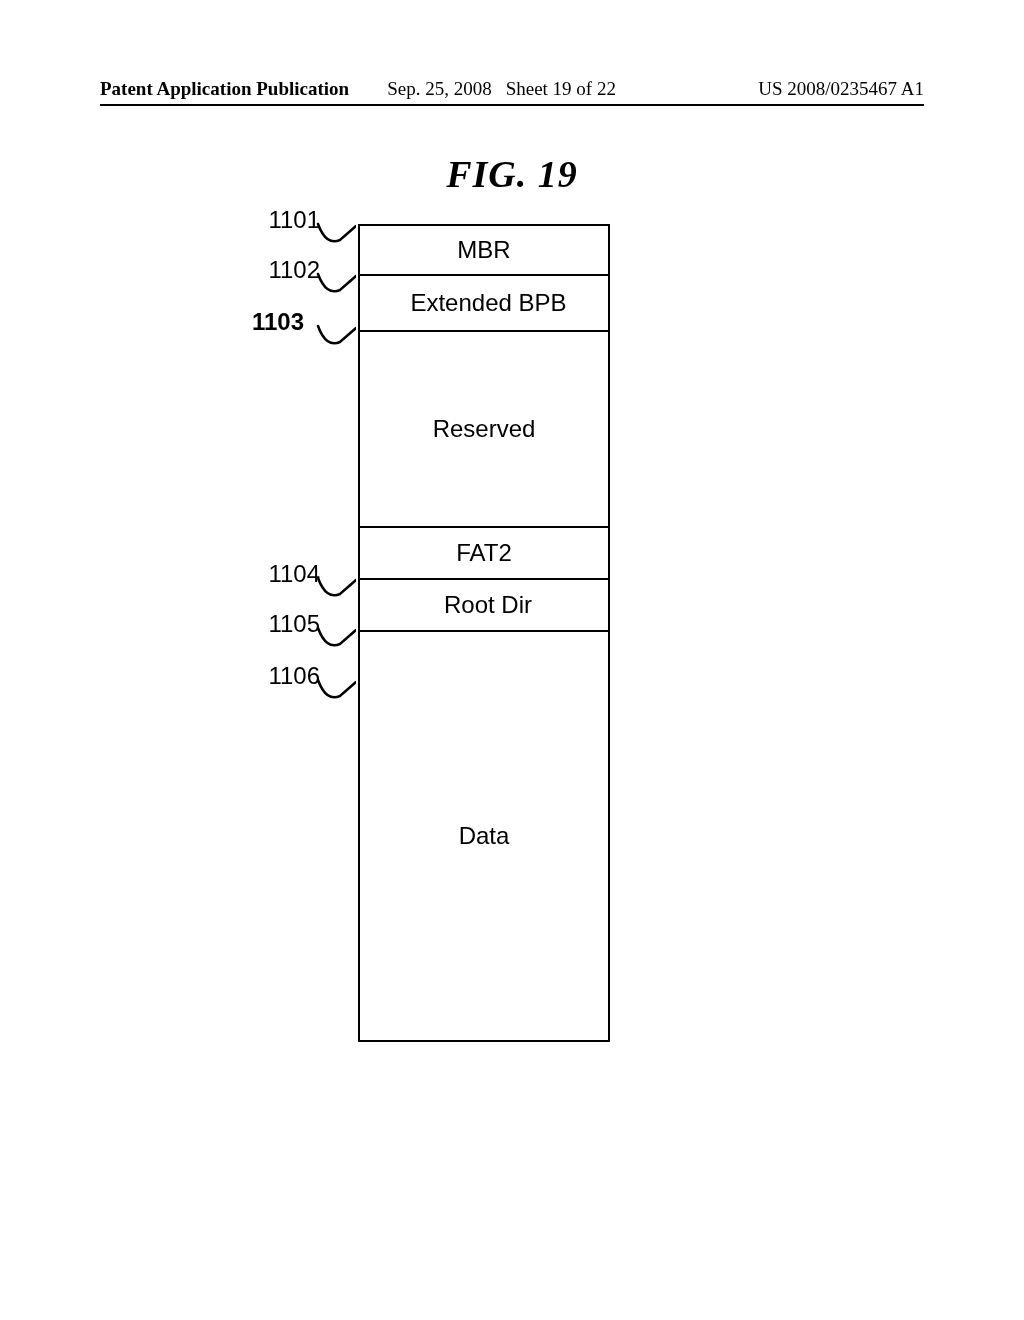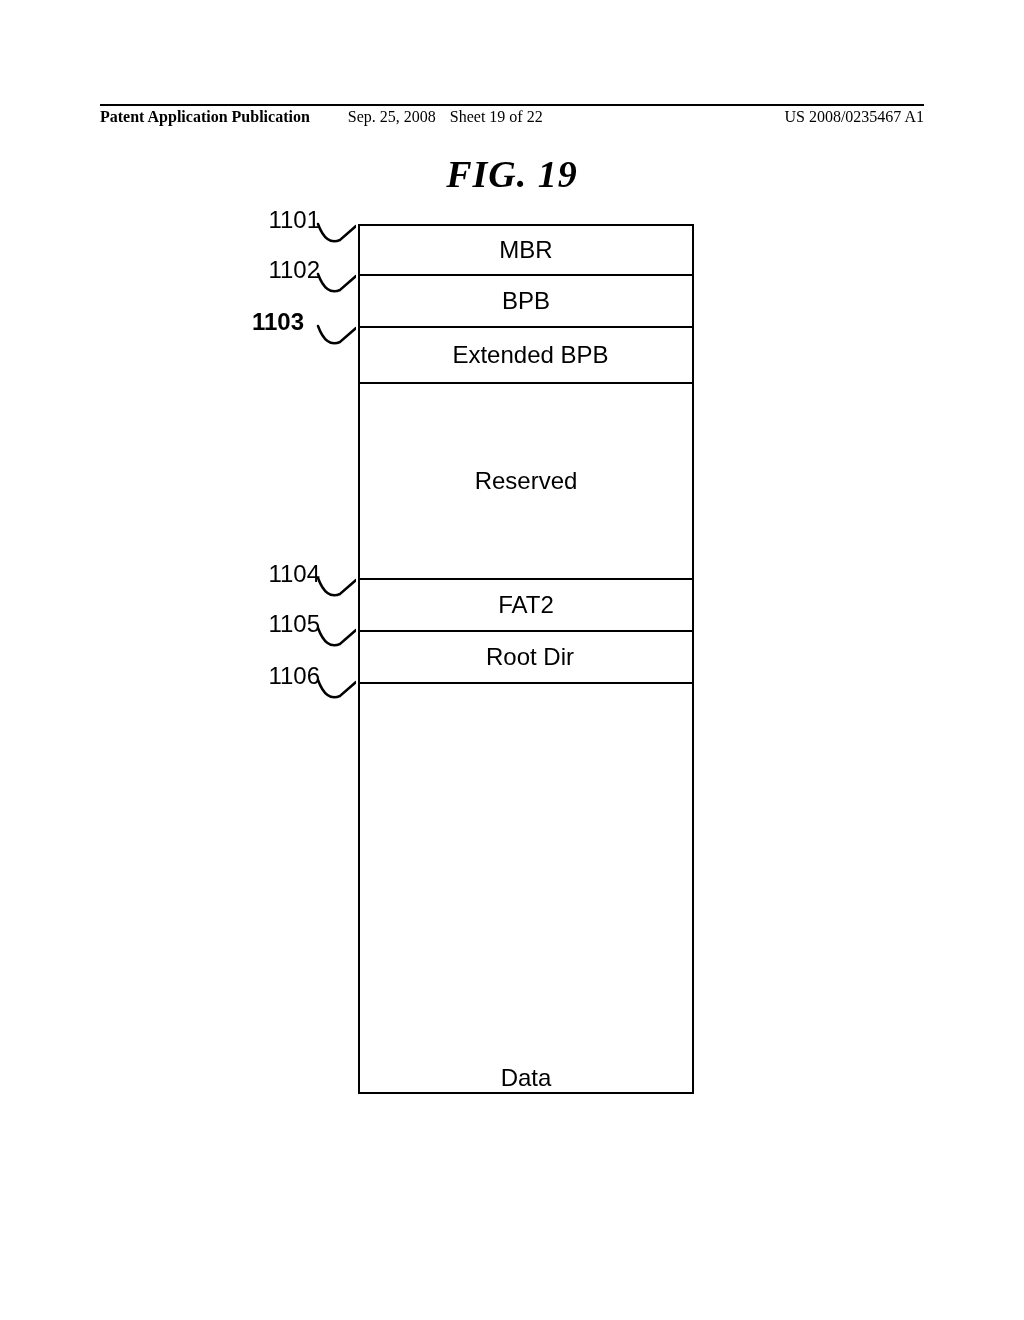--- a/index.html
+++ b/index.html
@@ -15,22 +15,21 @@
     height: 1320px;
     background: #fff;
   }
   .hdr {
     position: absolute;
     top: 78px;
     left: 100px;
     right: 100px;
     display: flex;
     align-items: baseline;
-    font-size: 16px;
-    margin-top: 30px;
+    font-size: 19px;
   }
   .hdr .pub { font-weight: bold; }
   .hdr .date { margin-left: 38px; }
   .hdr .sheet { margin-left: 14px; }
   .hdr .pubnum { margin-left: auto; }
   .rule {
     position: absolute;
     top: 104px;
     left: 100px;
     right: 100px;
@@ -45,21 +44,21 @@
     text-align: center;
     font-weight: bold;
     font-style: italic;
     font-size: 38px;
     letter-spacing: 1px;
   }
   .diagram {
     position: absolute;
     left: 358px;
     top: 224px;
-    width: 336px;
+    width: 252px;
   }
   .box {
     border: 2.5px solid #000;
     border-bottom: none;
     display: flex;
     align-items: center;
     justify-content: center;
     font-family: Arial, Helvetica, sans-serif;
     font-size: 24px;
     box-sizing: border-box;
@@ -95,36 +94,33 @@
   </div>
   <div class="rule"></div>
 
   <div class="fig-title">FIG. 19</div>
 
   <div class="diagram" id="diagram">
 
   <div class="box" style="height: 50px;">
         <span>MBR</span>
       </div>
-      <div class="box" style="height: 52px;">
-        <span>BPB</span>
-      </div>
       <div class="box" style="height: 56px; padding-left: 9px;">
         <span>Extended BPB</span>
       </div>
       <div class="box" style="height: 196px;">
         <span>Reserved</span>
       </div>
       <div class="box" style="height: 52px; text-align: right;">
         <span>FAT2</span>
       </div>
       <div class="box" style="height: 52px; padding-left: 8px;">
         <span>Root Dir</span>
       </div>
-      <div class="box" style="height: 412px; align-items: flex-end;">
+      <div class="box" style="height: 412px;">
         <span>Data</span>
       </div>
     </div>
 
   <div id="labels">
       <div class="ref-label" style="left: 260px; top: 206px;">1101</div>
       <div class="leader" style="left: 316px; top: 222px;">
         <svg width="40" height="28" viewBox="0 0 40 28">
           <path d="M2 2 Q 10 24 24 18 L40 4" fill="none" stroke="#000" stroke-width="2.5" stroke-linecap="round"></path>
         </svg>

